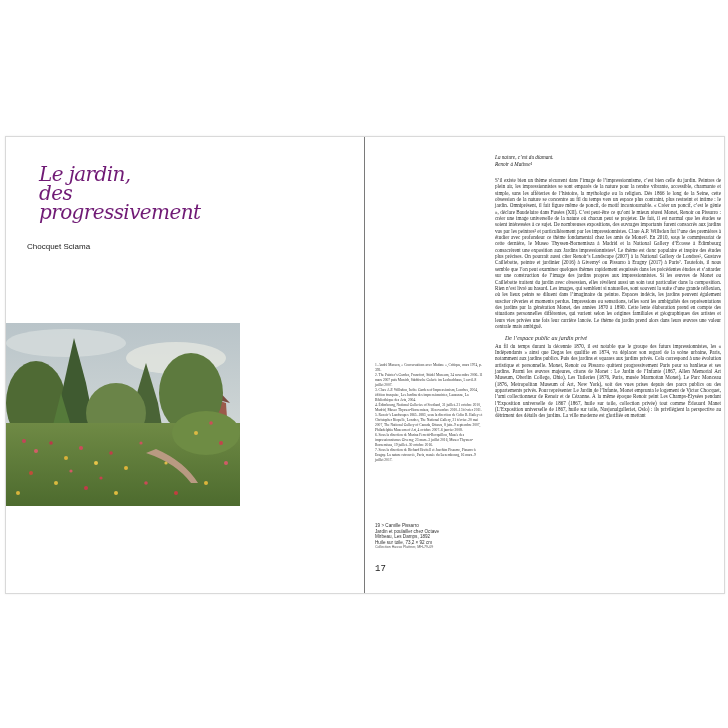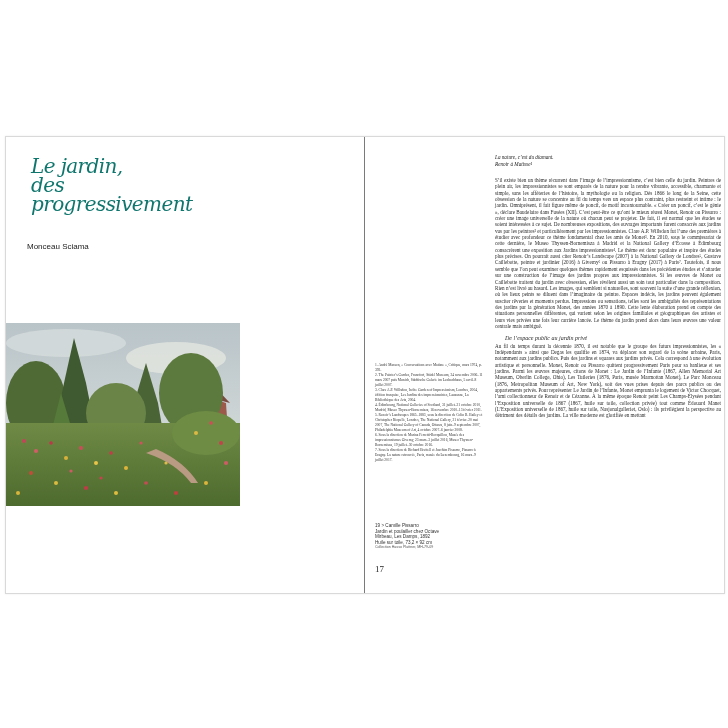--- a/index.html
+++ b/index.html
@@ -4,56 +4,56 @@
 <style>
   html, body { margin:0; padding:0; background:#ffffff; }
   body { width:728px; height:728px; position:relative; overflow:hidden; font-family:"DejaVu Serif", serif; }
   .spread { position:absolute; left:5px; top:136px; width:718px; height:456px; background:#ffffff;
     border:1px solid #d9d9d9; box-shadow:0 0 2px rgba(0,0,0,0.08); }
   .gutter { position:absolute; left:358px; top:0; width:1px; height:456px; background:#7a7a7a; }
   .page { position:absolute; top:0; height:456px; }
   .page-left { left:0; width:358px; }
   .page-right { left:359px; width:359px; }
 
-  .title { position:absolute; left:21px; top:16px; margin:4px; font-family:"DejaVu Serif", serif; font-style:italic;
-    font-weight:normal; color:#0f766e; font-size:20px; line-height:19px; letter-spacing:-0.6px; }
+  .title { position:absolute; left:21px; top:16px; margin:12px; font-family:"DejaVu Serif", serif; font-style:italic;
+    font-weight:normal; color:#701a75; font-size:20px; line-height:19px; letter-spacing:-0.6px; }
   .title span { display:block; }
   .author { position:absolute; left:21px; top:105px; font-family:"Liberation Sans", sans-serif; font-size:8px; color:#222; }
 
   .painting { position:absolute; left:0; top:186px; width:234px; height:183px; overflow:hidden; background:#8fa07a; }
   .painting svg { display:block; }
 
   .footnotes { position:absolute; left:10px; top:226px; width:110px; font-family:"Liberation Serif", serif;
     font-size:3.6px; line-height:5px; color:#333; }
   .footnotes p { margin:0; }
 
   .caption { position:absolute; left:10px; top:386px; width:120px; font-family:"Liberation Sans", sans-serif;
     font-size:4.6px; line-height:5.6px; color:#333; }
   .caption .small { font-size:3.6px; color:#555; }
-  .folio { position:absolute; left:10px; top:427px; font-family:Liberation Serif, serif; font-size:9px; color:#222; }
+  .folio { position:absolute; left:10px; top:427px; font-family:Liberation Mono, monospace; font-size:9px; color:#222; }
 
   .epigraph { position:absolute; left:130px; top:17px; font-family:"Liberation Serif", serif; font-style:italic;
     font-size:5.2px; line-height:7px; color:#222; }
   .body { position:absolute; left:130px; top:40px; width:226px; font-family:"Liberation Serif", serif;
     font-size:5.1px; line-height:6.35px; color:#2a2a2a; text-align:justify; }
   .body p { margin:0; }
   .subhead { font-style:italic; font-size:6px; margin:6px 0 1px 10px !important; text-align:left; }
 </style>
 </head>
 <body>
 
 <div class="spread">
 
   <div class="page page-left">
     <h1 class="title">
       <span>Le jardin,</span>
       <span>des</span>
       <span>progressivement</span>
     </h1>
-    <div class="author">Monceau Sciama</div>
+    <div class="author">Chocquet Sciama</div>
 
     <div class="painting" title="Camille Pissarro, Jardin et poulailler chez Octave Mirbeau, Les Damps">
       <svg width="234" height="183" viewBox="0 0 234 183" xmlns="http://www.w3.org/2000/svg">
         <defs>
           <linearGradient id="sky" x1="0" y1="0" x2="0" y2="1">
             <stop offset="0" stop-color="#b9c4c9"></stop>
             <stop offset="1" stop-color="#dfe3df"></stop>
           </linearGradient>
           <linearGradient id="ground" x1="0" y1="0" x2="0" y2="1">
             <stop offset="0" stop-color="#6f8a45"></stop>

